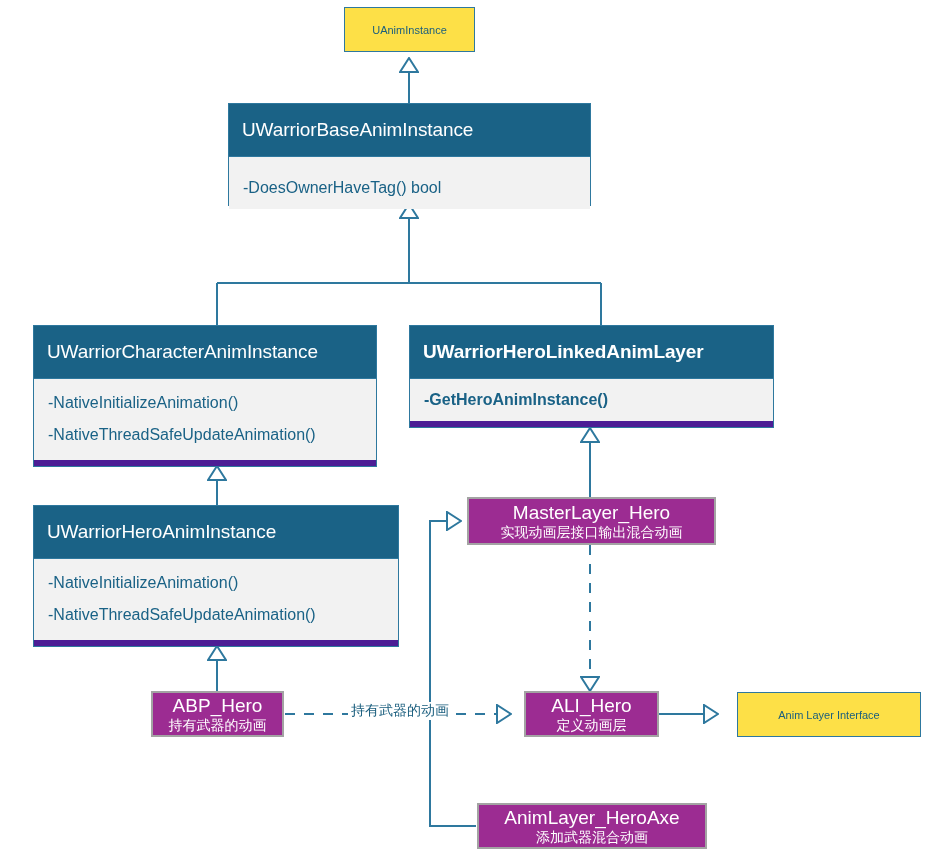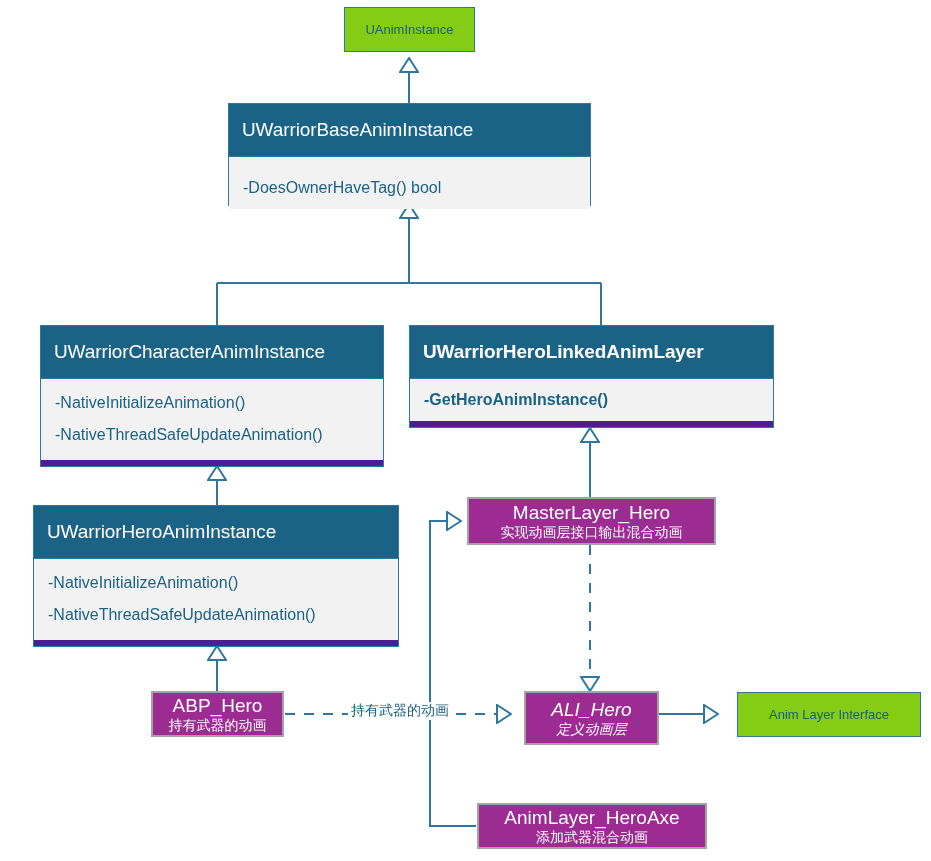--- a/index.html
+++ b/index.html
@@ -53,26 +53,26 @@
     font-size: 16px;
     line-height: 32px;
     white-space: nowrap;
   }
 
   
   .plain-box {
     position: absolute;
     box-sizing: border-box;
     border: 1px solid #2E789E;
-    background: #84cc16;
+    background: #fde047;
     color: #1A5E7E;
     display: flex;
     align-items: center;
     justify-content: center;
-    font-size: 13px;
+    font-size: 11px;
     z-index: 3;
   }
 
   
   .asset-box {
     position: absolute;
     box-sizing: border-box;
     background: #9C2C92;
     border: 2px solid #a3a3a3;
     color: #ffffff;
@@ -152,21 +152,21 @@
     <span>UAnimInstance</span>
   </div>
 
   <div class="uml-class" style="left:228px; top:103px; width:363px; height:103px;">
     <div class="uml-header">UWarriorBaseAnimInstance</div>
     <div class="uml-body" style="padding-top:15px;padding-bottom:5px;">
       <div class="uml-method">-DoesOwnerHaveTag() bool</div>
     </div>
   </div>
 
-  <div class="uml-class" style="left:40px; top:325px; width:344px; height:142px;">
+  <div class="uml-class" style="left:33px; top:325px; width:344px; height:142px;">
     <div class="uml-header">UWarriorCharacterAnimInstance</div>
     <div class="uml-body">
       <div class="uml-method">-NativeInitializeAnimation()</div>
       <div class="uml-method">-NativeThreadSafeUpdateAnimation()</div>
     </div>
   </div>
 
   <div class="uml-class" style="left:409px; top:325px; width:365px; height:103px;font-weight:bold;">
     <div class="uml-header">UWarriorHeroLinkedAnimLayer</div>
     <div class="uml-body" style="padding-top:5px;padding-bottom:5px;">
@@ -180,21 +180,21 @@
       <div class="uml-method">-NativeInitializeAnimation()</div>
       <div class="uml-method">-NativeThreadSafeUpdateAnimation()</div>
     </div>
   </div>
 
   <div class="asset-box" style="left:467px; top:497px; width:249px; height:48px;">
     <span class="asset-title">MasterLayer_Hero</span>
     <span class="asset-sub">实现动画层接口输出混合动画</span>
   </div>
 
-  <div class="asset-box" style="left:524px; top:691px; width:135px; height:54px;font-style:italic;">
+  <div class="asset-box" style="left:524px; top:691px; width:135px; height:46px;">
     <span class="asset-title">ALI_Hero</span>
     <span class="asset-sub">定义动画层</span>
   </div>
 
   <div class="asset-box" style="left:151px; top:691px; width:133px; height:46px;">
     <span class="asset-title">ABP_Hero</span>
     <span class="asset-sub">持有武器的动画</span>
   </div>
 
   <div class="asset-box" style="left:477px; top:803px; width:230px; height:46px;">

